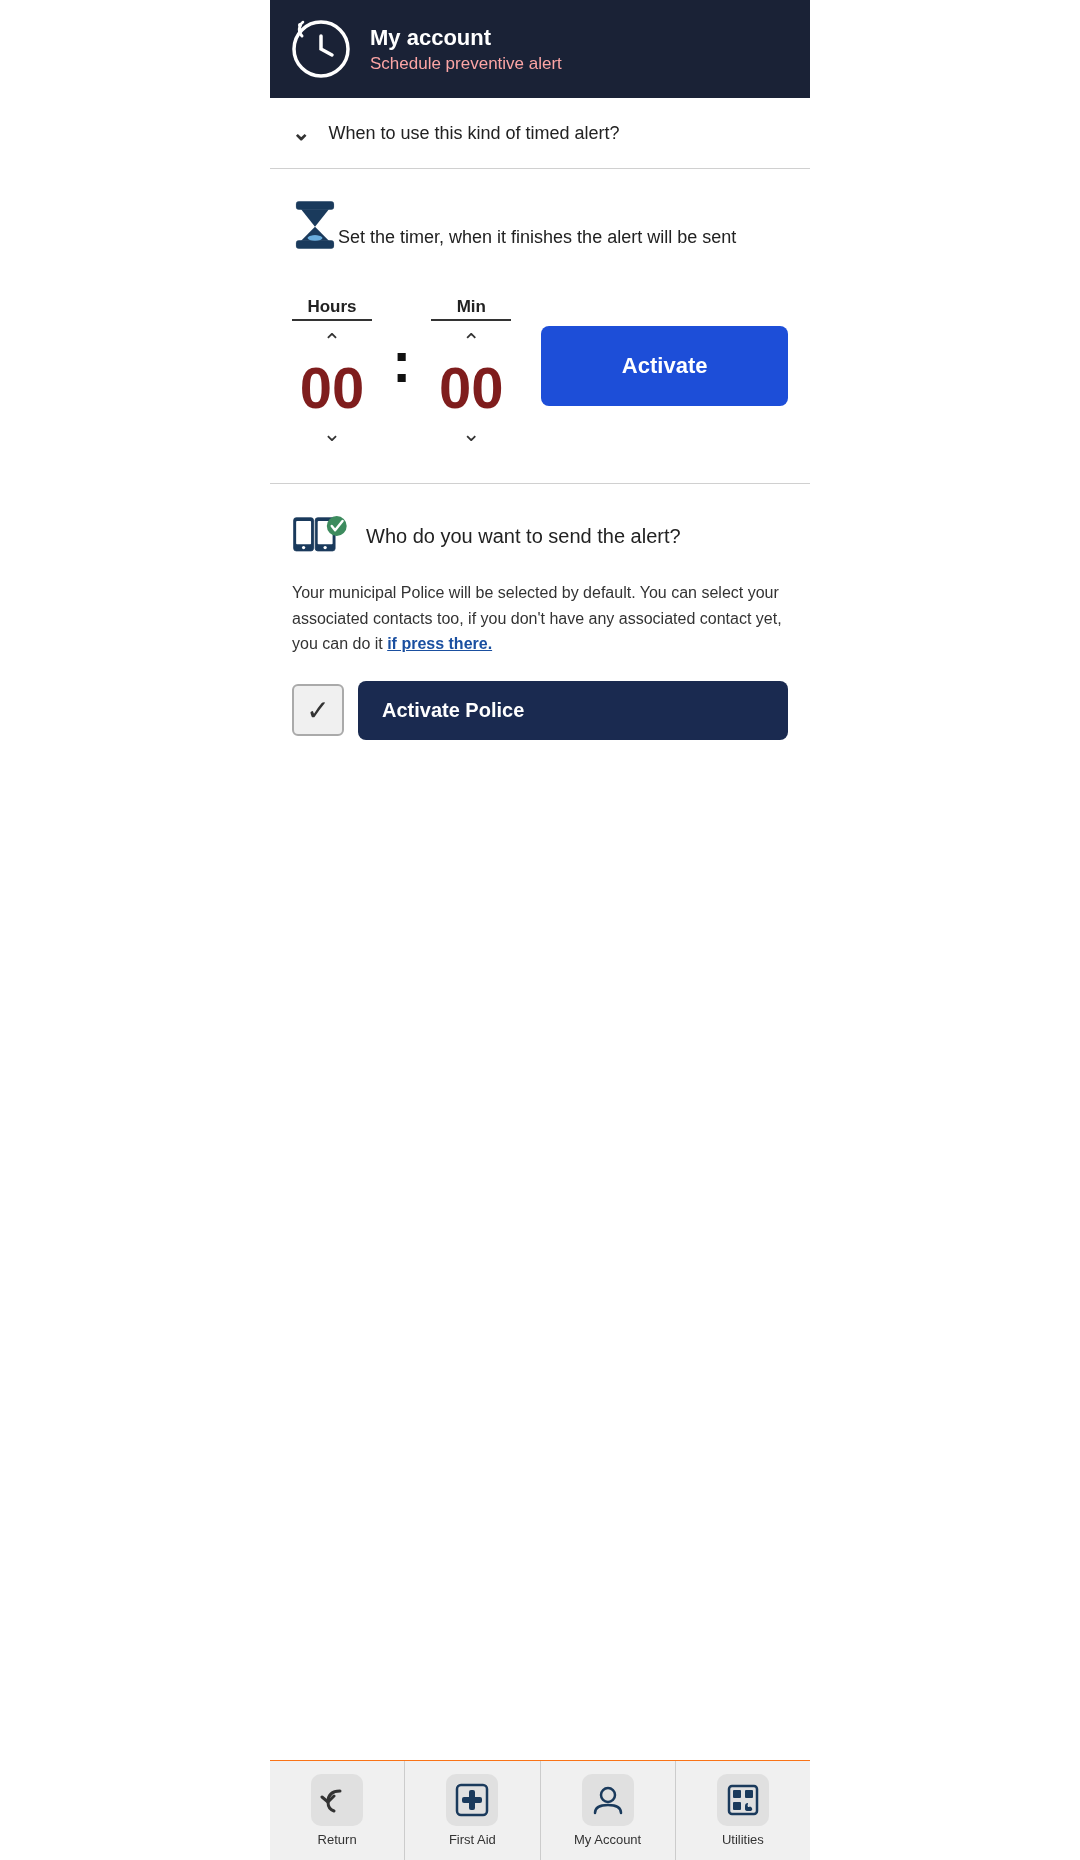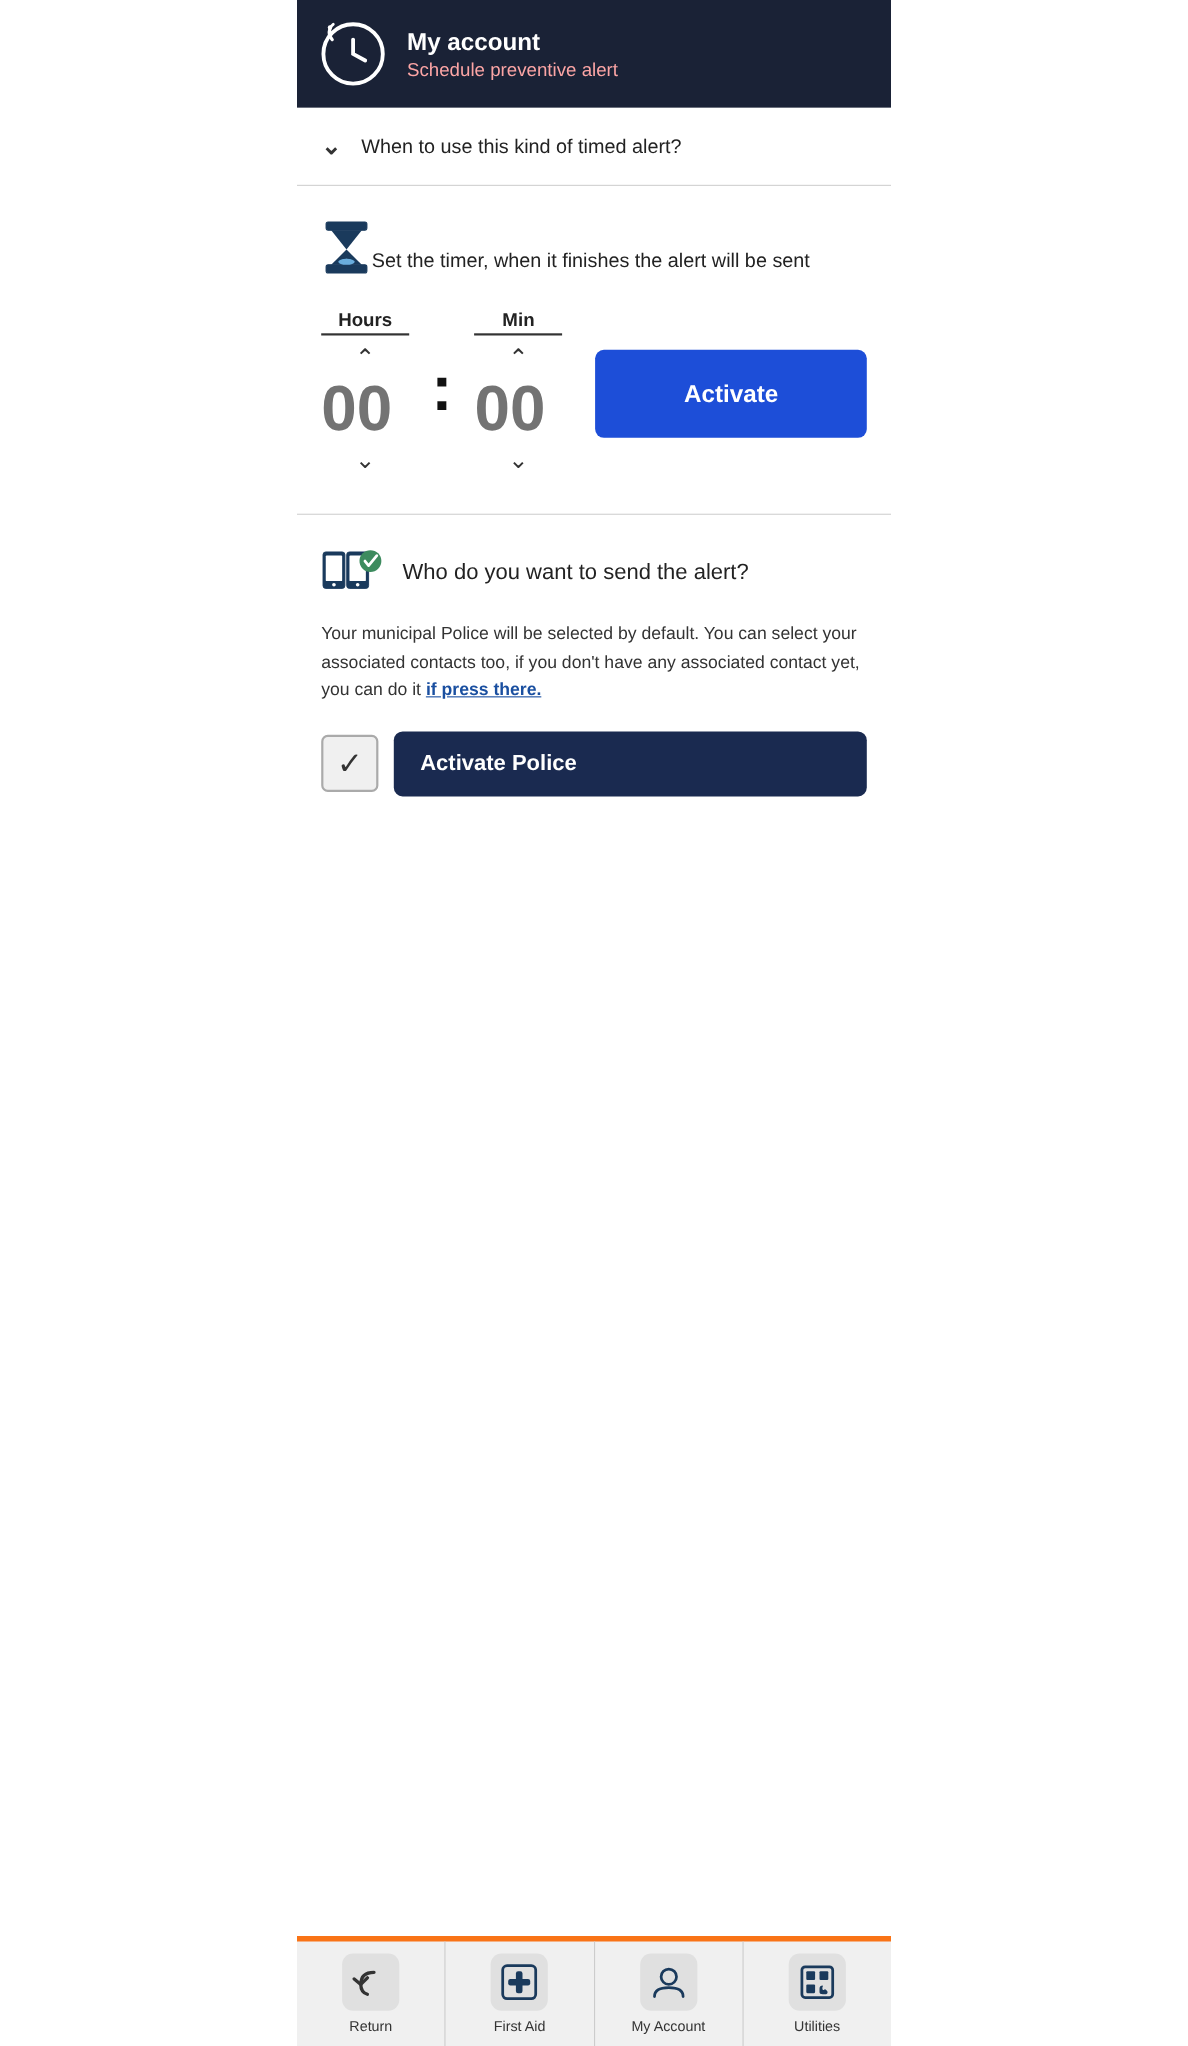--- a/index.html
+++ b/index.html
@@ -109,20 +109,21 @@
     .timer-controls {
       display: flex;
       align-items: center;
       gap: 20px;
     }
 
     .time-picker {
       display: flex;
       flex-direction: column;
       align-items: center;
+      margin-top: 16px;
     }
 
     .time-label {
       font-size: 17px;
       font-weight: bold;
       color: #222;
       margin-bottom: 4px;
       border-bottom: 2px solid #333;
       padding-bottom: 2px;
       width: 80px;
@@ -134,23 +135,23 @@
       color: #333;
       cursor: pointer;
       padding: 4px 0;
       user-select: none;
       text-align: center;
     }
 
     .time-value {
       font-size: 58px;
       font-weight: bold;
-      color: #737373;
+      color: #7f1d1d;
       line-height: 1;
-      text-align: left;
+      text-align: center;
       min-width: 80px;
     }
 
     .time-colon {
       font-size: 58px;
       font-weight: bold;
       color: #111;
       align-self: center;
       padding-bottom: 10px;
     }
@@ -247,21 +248,21 @@
       padding: 18px 24px;
       font-size: 20px;
       font-weight: bold;
       text-align: left;
       cursor: pointer;
     }
 
     
     .bottom-nav {
       background: #f0f0f0;
-      border-top: 5px solid #f97316;
+      border-top: 1px solid #f97316;
       display: flex;
       height: 100px;
     }
 
     .nav-item {
       flex: 1;
       display: flex;
       flex-direction: column;
       align-items: center;
       justify-content: center;

